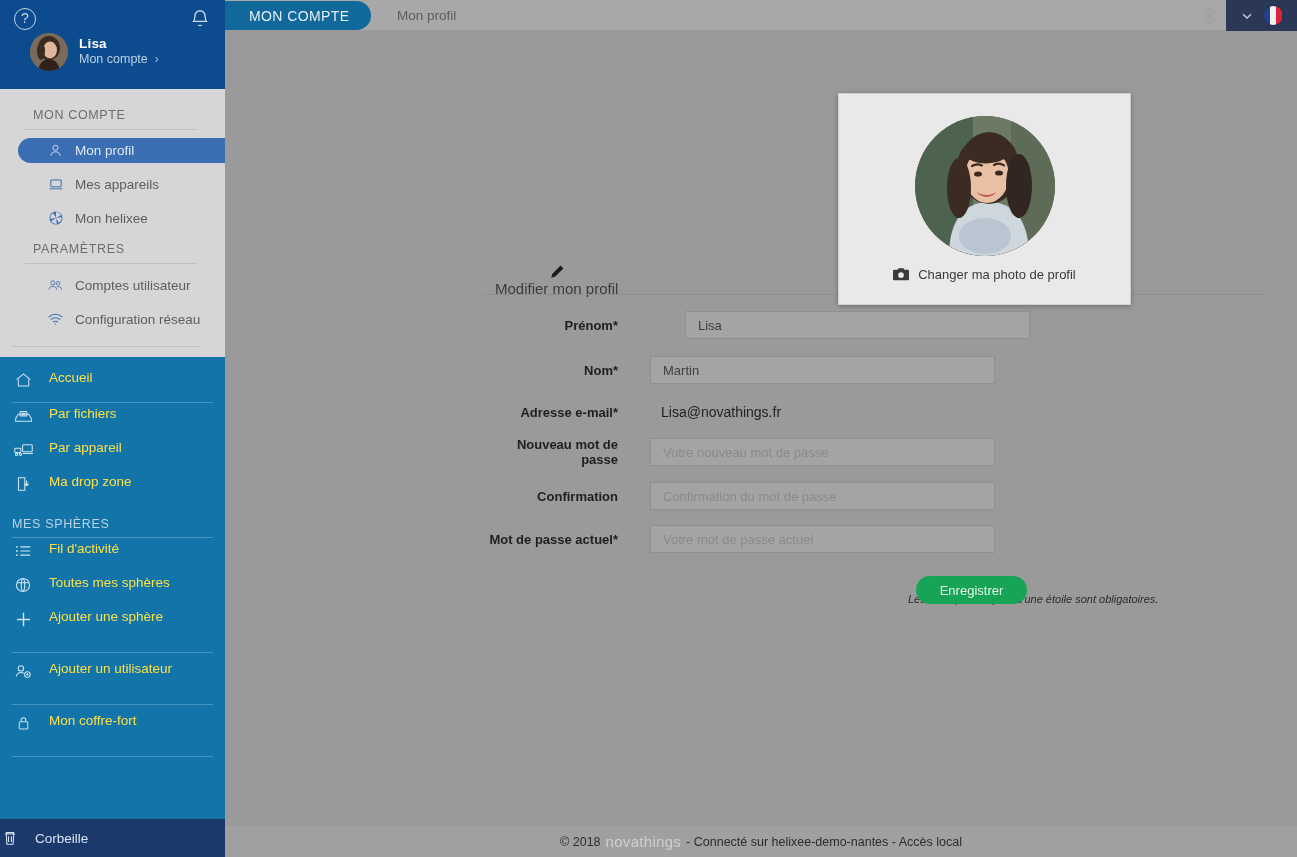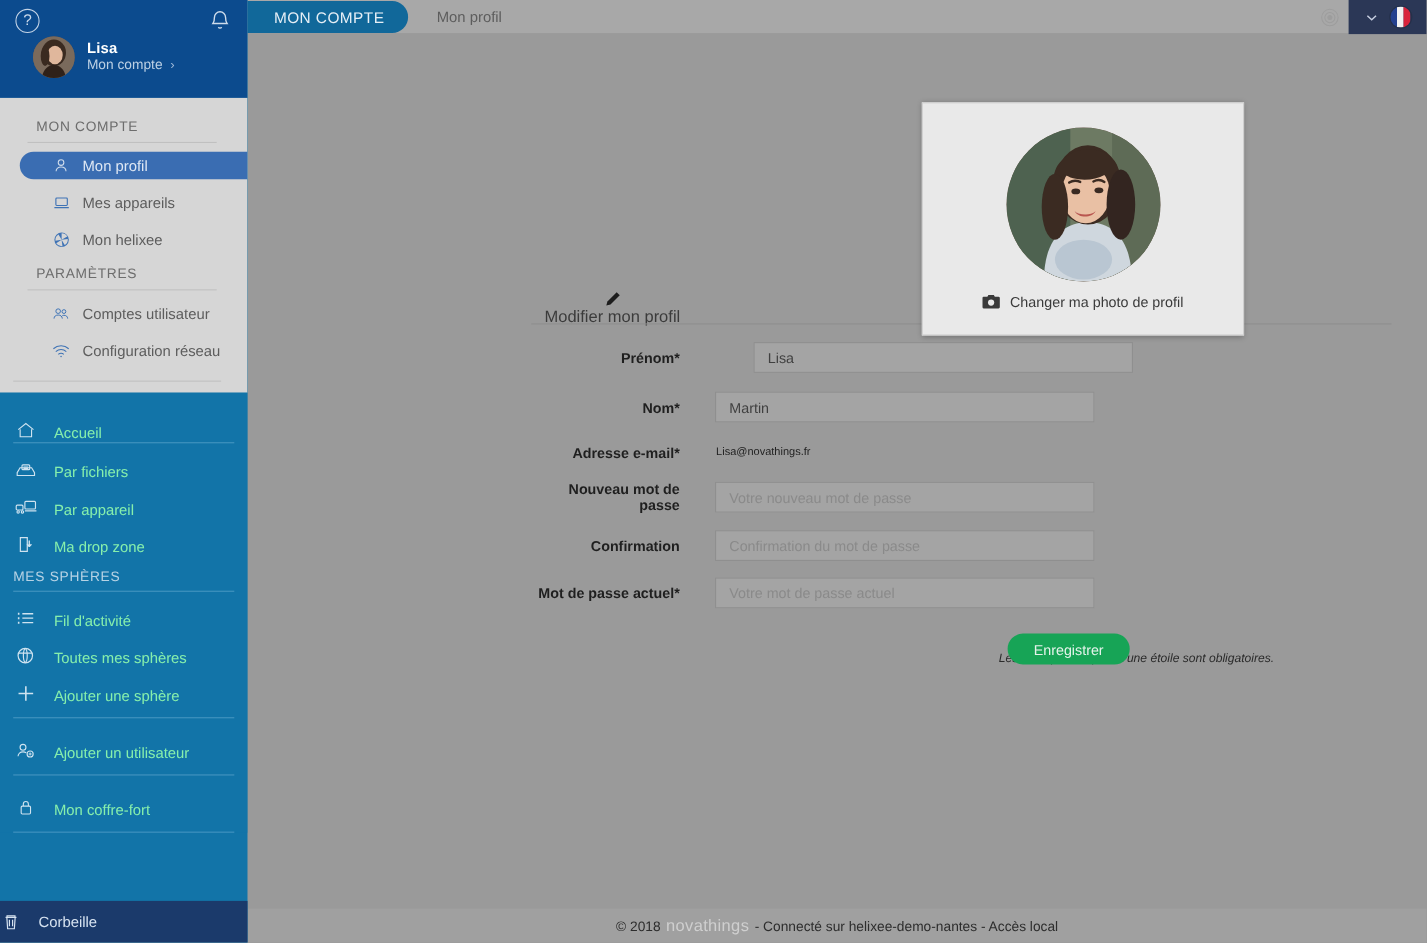--- a/index.html
+++ b/index.html
@@ -79,23 +79,23 @@
   .logout {
     display:flex; align-items:center; gap: 13px;
     padding-left: 47px; height: 28px; margin-top: 14px;
     font-size: 13.5px; color: #5d5d5d; cursor:pointer;
   }
   .logout .ic { color: #d63b2f; width:17px; height:17px; display:flex;align-items:center;justify-content:center;}
 
   
   .side-nav { position: relative; background: #1274a8; padding-top: 4px; }
   .nav-item {
-    display:flex; align-items:flex-end; gap: 15px;
+    display:flex; align-items:flex-start; gap: 15px;
     height: 31px; padding-left: 12px; margin-top: 3px;
-    font-size: 13.5px; color: #86efac; cursor: pointer;
+    font-size: 13.5px; color: #fde047; cursor: pointer;
   }
   .nav-item .ic { width: 22px; height: 20px; flex: 0 0 22px; color: #cfe3f0; display:flex;align-items:center;justify-content:center; }
   .nav-title {
     font-size: 12.5px; color: #b7d3e5; letter-spacing: .65px;
     padding: 12px 0 5px 12px;
   }
   .nav-rule { height: 1px; background: #4494c0; margin: 1px 12px 2px 12px; }
   .nav-rule.wide { margin: 12px 12px 8px 12px; }
   .trash {
     position: absolute; left: 0; bottom: 0; width: 265px; height: 38px;
@@ -158,21 +158,21 @@
     width: 167px; text-align: right; padding-right: 32px;
     font-size: 13px; color: #1f1f1f; font-weight: 600;
   }
   .fld {
     width: 345px; height: 28px;
     background: #a4a4a4; border: 1px solid #8f8f8f;
     font-size: 13px; color: #404040;
     display: flex; align-items: center; padding-left: 12px;
   }
   .fld.ph { color: #8a8a8a; }
-  .plain { font-size: 10px; color: #1f1f1f; padding-left: 1px; }
+  .plain { font-size: 14px; color: #1f1f1f; padding-left: 1px; margin-left: 10px; }
   .hint {
     position: absolute; left: 683px; top: 562px;
     font-size: 11px; color: #2b2b2b; font-style: italic;
   }
   .save-btn {
     position: absolute; left: 691px; top: 545px;
     width: 111px; height: 28px; border-radius: 14px;
     background: #17a456; color: #e4f3ea;
     font-size: 13px; display:flex; align-items:center; justify-content:center;
     cursor: pointer; border: none;

